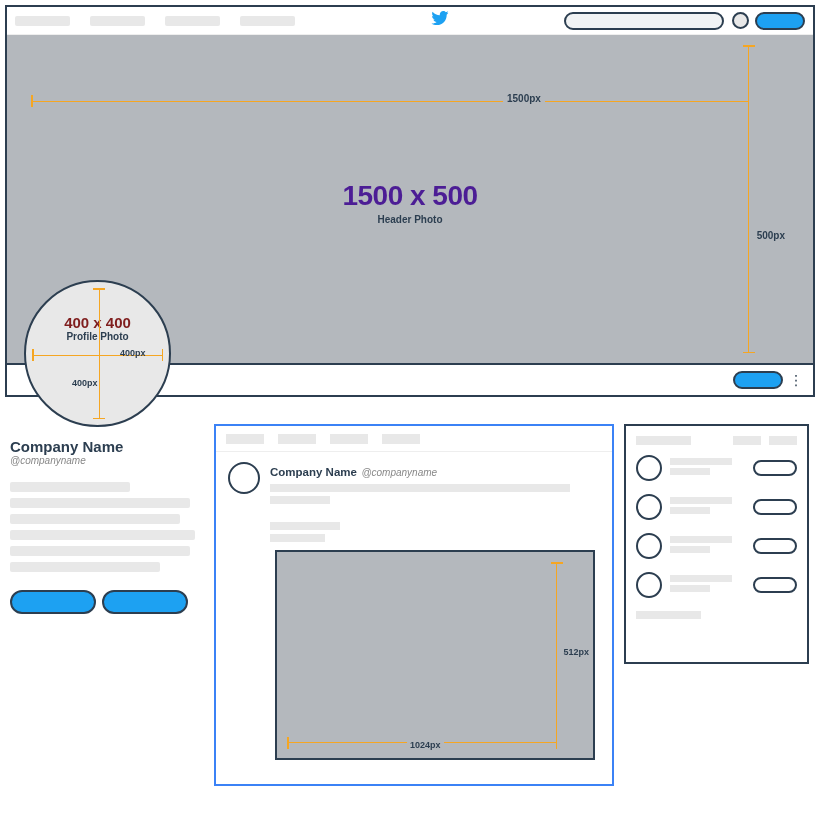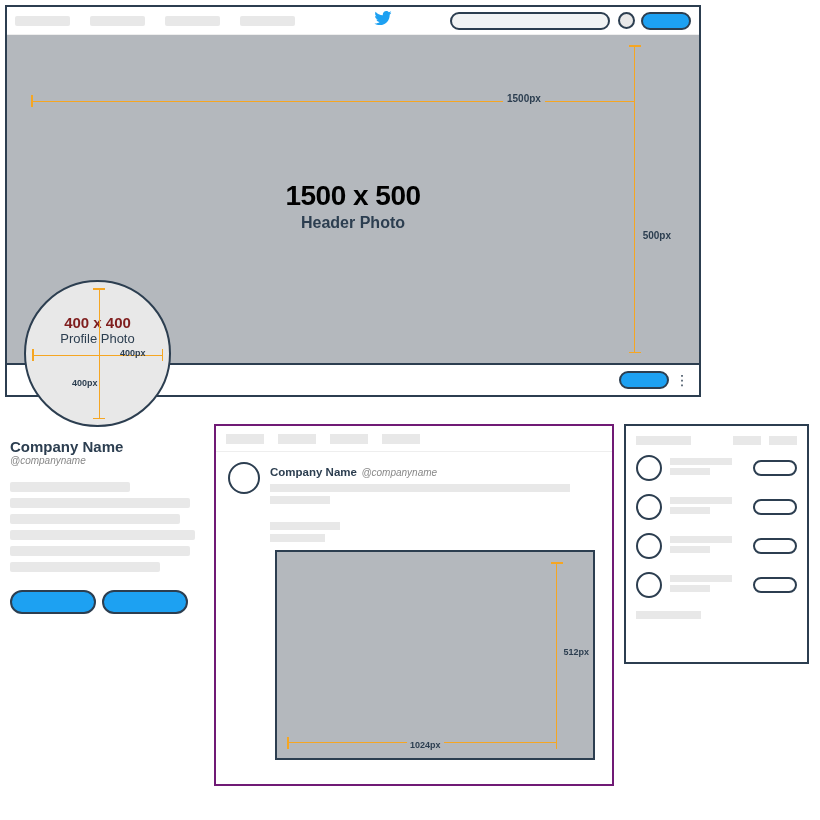--- a/index.html
+++ b/index.html
@@ -8,21 +8,21 @@
   height: 820px;
   background: #fff;
   font-family: -apple-system, BlinkMacSystemFont, 'Segoe UI', Arial, sans-serif;
   position: relative;
   overflow: hidden;
 }
 .browser-frame {
   position: absolute;
   left: 5px;
   top: 5px;
-  width: 696px;
+  width: 810px;
   border: 2px solid #2c3e50;
   background: #fff;
 }
 .top-bar {
   height: 28px;
   display: flex;
   align-items: center;
   padding: 0 8px;
   border-bottom: 1px solid #eee;
 }
@@ -54,22 +54,22 @@
   font-weight: bold;
   color: #2c3e50;
 }
 .header-center {
   position: absolute;
   top: 145px;
   left: 50%;
   transform: translateX(-50%);
   text-align: center;
 }
-.header-center .sz { font-size: 28px; font-weight: 800; color: #000000; letter-spacing: -0.5px; }
-.header-center .sub { font-size: 16px; font-weight: 700; color: #2c3e50; margin-top: 2px; }
+.header-center .sz { font-size: 28px; font-weight: 800; color: #4c1d95; letter-spacing: -0.5px; }
+.header-center .sub { font-size: 10px; font-weight: 700; color: #2c3e50; margin-top: 2px; }
 .header-footer {
   height: 30px; display: flex; justify-content: flex-end; align-items: center;
   padding: 0 10px;
 }
 .dots { margin-left: 6px; color: #2c3e50; font-size: 14px; }
 
 
 .dim-line { position: absolute; background: none; }
 .dim-line.h { border-top: 1.5px solid #f5a623; height: 0; }
 .dim-line.v { border-left: 1.5px solid #f5a623; width: 0; }
@@ -83,39 +83,39 @@
   width: 147px; height: 147px;
   border: 2px solid #2c3e50;
   border-radius: 50%;
   background: #e8e8e8;
   left: 24px;
   top: 280px;
   z-index: 5;
   text-align: center;
 }
 .profile-circle .sz { font-size: 15px; font-weight: 800; color: #7f1d1d; margin-top: 32px;}
-.profile-circle .sub { font-size: 13px; font-weight: 400; color: #2c3e50; }
+.profile-circle .sub { font-size: 10px; font-weight: 700; color: #2c3e50; }
 
 
 .left-col {
   position: absolute;
   left: 10px; top: 438px; width: 190px;
 }
 .company-name { font-size: 15px; font-weight: 800; color: #2c3e50; }
 .handle { font-size: 10px; font-style: italic; color: #888; }
 .text-lines { margin-top: 16px; }
 .text-lines div { background: #e8e8e8; border-radius: 2px; margin-bottom: 6px; height: 10px; }
 .left-buttons { display: flex; gap: 6px; margin-top: 18px; }
 .left-buttons .pill-btn { width: 86px; height: 24px; border-radius: 13px; }
 
 .center-card {
   position: absolute;
   left: 214px; top: 424px;
   width: 400px; height: 362px;
-  border: 2px solid #701a75;
+  border: 2px solid #3b82f6;
   background: #fff;
 }
 .center-card .card-tabs { height: 26px; padding: 8px 10px; display: flex; gap: 14px; border-bottom: 1px solid #eee;}
 .center-card .card-tabs div { width: 38px; height: 10px; background: #e8e8e8; }
 .post-header { display: flex; padding: 10px 12px 4px; align-items: flex-start; gap: 10px;}
 .post-avatar { width: 32px; height: 32px; border: 2px solid #2c3e50; border-radius: 50%; flex-shrink: 0; }
 .post-meta .name { font-size: 11.5px; font-weight: 800; color: #2c3e50; }
 .post-meta .hndl { font-size: 10px; font-style: italic; color: #888; }
 .post-meta .line { width: 300px; height: 8px; background: #e8e8e8; margin-top: 4px; }
 .post-meta .line2 { width: 60px; height: 8px; background: #e8e8e8; margin-top: 4px; }

